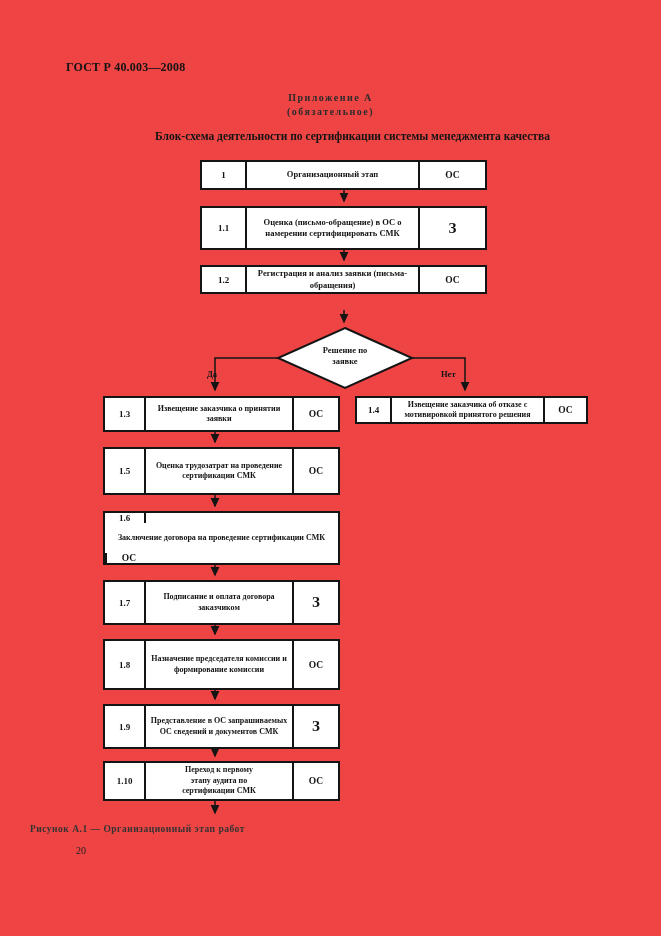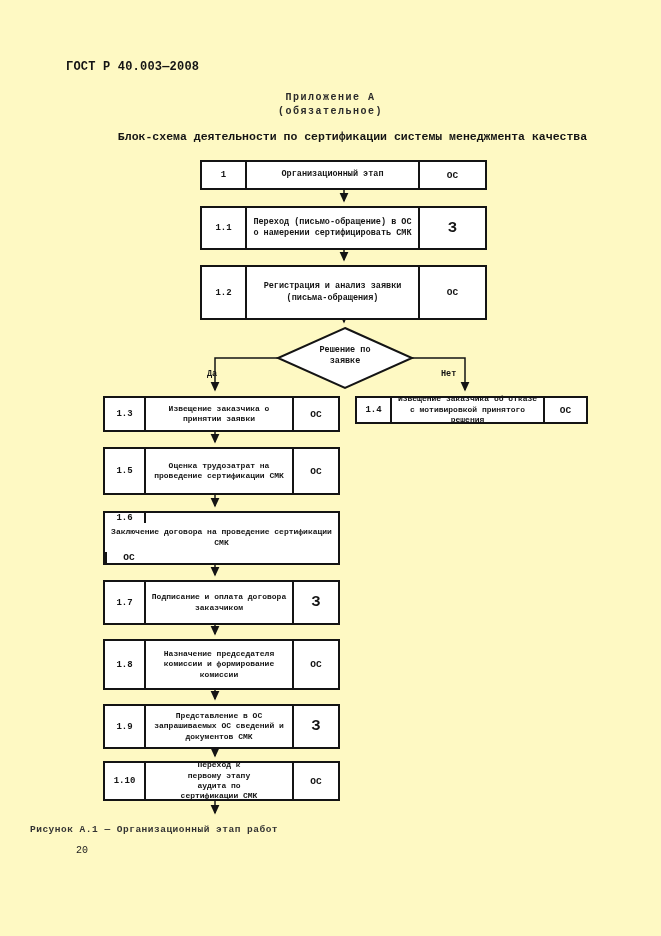--- a/index.html
+++ b/index.html
@@ -1,21 +1,21 @@
 <!DOCTYPE html>
 <html><head>
 <meta charset="utf-8">
 <style>
   html,body{margin:0;padding:0;background:#e8e8e8;}
   .page{
     position:relative;
     width:661px;height:936px;
     margin:0 auto;
-    background:#fef9c3;
-    font-family:Liberation Mono, monospace;
+    background:#ef4444;
+    font-family:Liberation Serif, serif;
     color:#141414;
     overflow:hidden;
   }
   .abs{position:absolute;}
   .std-code{left:66px;top:60px;font-size:12px;font-weight:700;letter-spacing:0.2px;}
   .annex-label{left:0;right:0;top:92px;text-align:center;font-size:10px;font-weight:700;letter-spacing:1.5px;color:#2b2b2b;}
   .annex-note{left:0;right:0;top:106px;text-align:center;font-size:10px;font-weight:700;letter-spacing:1.5px;color:#2b2b2b;}
   .doc-title{left:44px;right:0;top:130px;text-align:center;font-size:11.5px;font-weight:700;}
   .caption{left:30px;right:0;top:824px;text-align:left;font-size:9.5px;font-weight:700;letter-spacing:0.5px;color:#333;}
   .page-num{left:76px;top:845px;font-size:10px;color:#222;}
@@ -85,25 +85,25 @@
   <div class="abs branch-label" style="left:441px;top:369px;">Нет</div>
 
   <div class="block main" style="top:160px;height:30px;">
     <div class="cell num">1</div>
     <div class="cell desc">Организационный этап</div>
     <div class="cell actor">ОС</div>
   </div>
 
   <div class="block main" style="top:206px;height:44px;">
     <div class="cell num">1.1</div>
-    <div class="cell desc">Переход (письмо-обращение) в ОС о намерении сертифицировать СМК</div>
+    <div class="cell desc">Оценка (письмо-обращение) в ОС о намерении сертифицировать СМК</div>
     <div class="cell actor big">З</div>
   </div>
 
-  <div class="block main" style="top:265px;height:55px;">
+  <div class="block main" style="top:265px;height:29px;">
     <div class="cell num">1.2</div>
     <div class="cell desc">Регистрация и анализ заявки (письма-обращения)</div>
     <div class="cell actor">ОС</div>
   </div>
 
   <div class="block side" style="top:396px;height:36px;">
     <div class="cell num">1.3</div>
     <div class="cell desc">Извещение заказчика о принятии заявки</div>
     <div class="cell actor">ОС</div>
   </div>

